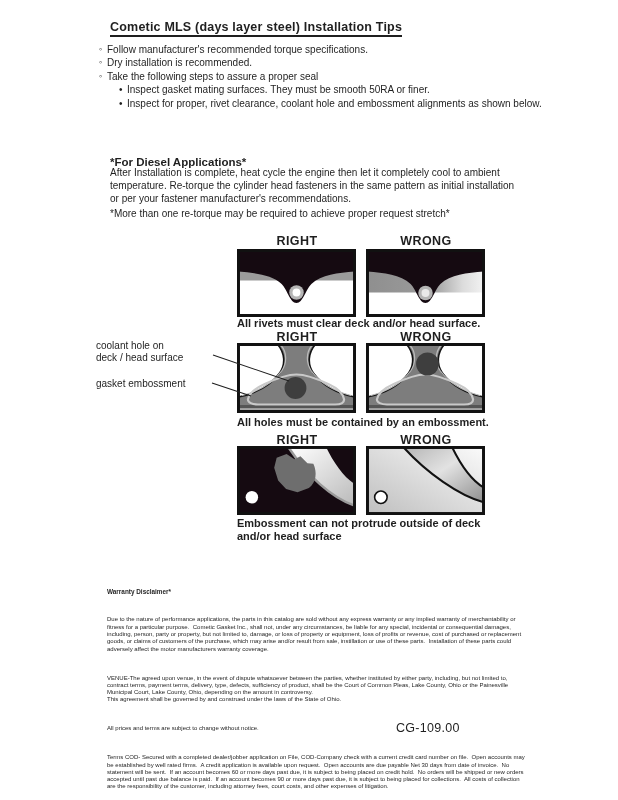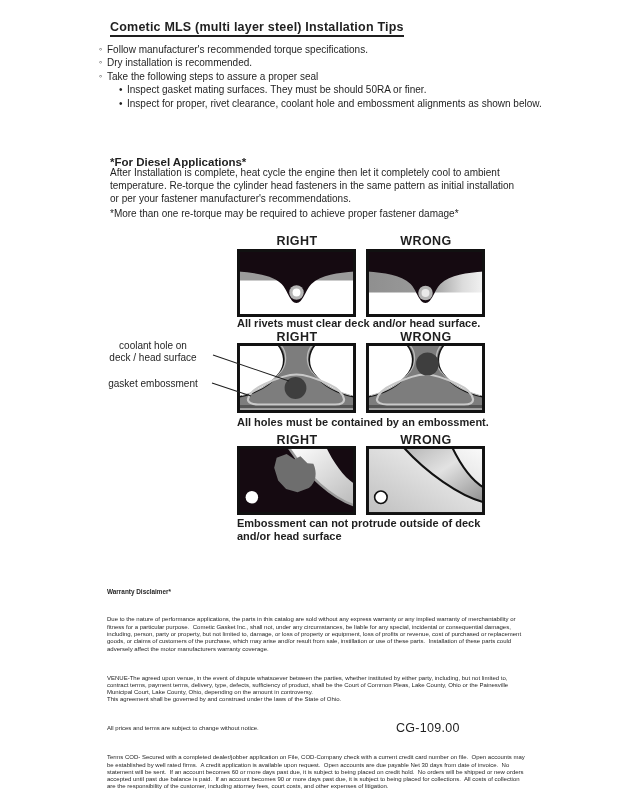--- a/index.html
+++ b/index.html
@@ -16,66 +16,66 @@
   .sb-ic{flex:none;width:8px;font-size:10px;}
 
   .h2{position:absolute;left:110px;top:117px;font-size:11.5px;font-weight:700;margin-top:39px;}
   .para{position:absolute;left:110px;font-size:10px;line-height:13.2px;white-space:pre;}
   #p1{top:134px;} #p2{top:166px;} #p3{top:207px;}
 
   .dg-label{position:absolute;width:80px;text-align:center;font-size:12.5px;font-weight:700;letter-spacing:.4px;}
   .dg-caption{position:absolute;left:237px;font-size:11px;font-weight:600;line-height:12.5px;white-space:pre;}
   .panel{position:absolute;width:119px;display:block;}
 
-  .side-label{position:absolute;left:96px;width:114px;text-align:center;
+  .side-label{position:absolute;left:96px;width:114px;text-align:left;
               font-size:10px;line-height:12.3px;white-space:pre;}
   #coolant-label{top:340px;} #emboss-label{top:378px;}
   .pointer-overlay{position:absolute;left:205px;top:344px;pointer-events:none;}
 
   .disclaimer{position:absolute;left:107px;top:573px;font-size:6px;line-height:7.3px;white-space:pre;}
   .disclaimer .dh{font-size:6.4px;font-weight:700;margin-bottom:7px;}
   .disclaimer .dp{margin-bottom:7px;}
 
   .doc-code{position:absolute;left:396px;top:721px;font-size:12.5px;letter-spacing:.3px;}
 </style>
 </head>
 <body>
 
 <div class="page">
 
-  <div class="title">Cometic MLS (multi layer steel) Installation Tips</div>
+  <div class="title">Cometic MLS (days layer steel) Installation Tips</div>
 
   <div class="bullets">
     <div class="b-row">
       <span class="b-ic">◦</span>
       <span>Follow manufacturer's recommended torque specifications.</span>
     </div>
     <div class="b-row">
       <span class="b-ic">◦</span>
       <span>Dry installation is recommended.</span>
     </div>
     <div class="b-row">
       <span class="b-ic">◦</span>
       <span>Take the following steps to assure a proper seal</span>
     </div>
     <div class="sb-row">
       <span class="sb-ic">•</span>
-      <span>Inspect gasket mating surfaces.  They must be should 50RA or finer.</span>
+      <span>Inspect gasket mating surfaces.  They must be smooth 50RA or finer.</span>
     </div>
     <div class="sb-row">
       <span class="sb-ic">•</span>
       <span>Inspect for proper, rivet clearance, coolant hole and embossment alignments as shown below.</span>
     </div>
   </div>
 
   <div class="h2">*For Diesel Applications*</div>
   <div class="para" id="p2">After Installation is complete, heat cycle the engine then let it completely cool to ambient
 temperature. Re-torque the cylinder head fasteners in the same pattern as initial installation
 or per your fastener manufacturer's recommendations.</div>
-  <div class="para" id="p3">*More than one re-torque may be required to achieve proper fastener damage*</div>
+  <div class="para" id="p3">*More than one re-torque may be required to achieve proper request stretch*</div>
 
   <div class="dg-label" style="left:257px;top:234px">RIGHT</div>
   <div class="dg-label" style="left:386px;top:234px">WRONG</div>
 
   <svg class="panel" style="left:237px;top:249px;height:68px" viewBox="0 0 120 68" preserveAspectRatio="none">
     <rect x="1.5" y="1.5" width="117" height="65" fill="#ffffff"></rect>
     <rect x="1.5" y="22" width="117" height="9.5" fill="#9b9b9b"></rect>
     <path d="M1.5,1.5 H118.5 V22.5 C102,24 85,25.5 75,35 C69,41 66.5,54 60,54 C53.5,54 51,41 45,35 C35,25.5 18,24 1.5,22.5 Z" fill="#150a11"></path>
     <circle cx="60" cy="43.5" r="7.3" fill="#b5b5b5"></circle>
     <circle cx="60" cy="43.5" r="4" fill="#ffffff"></circle>

